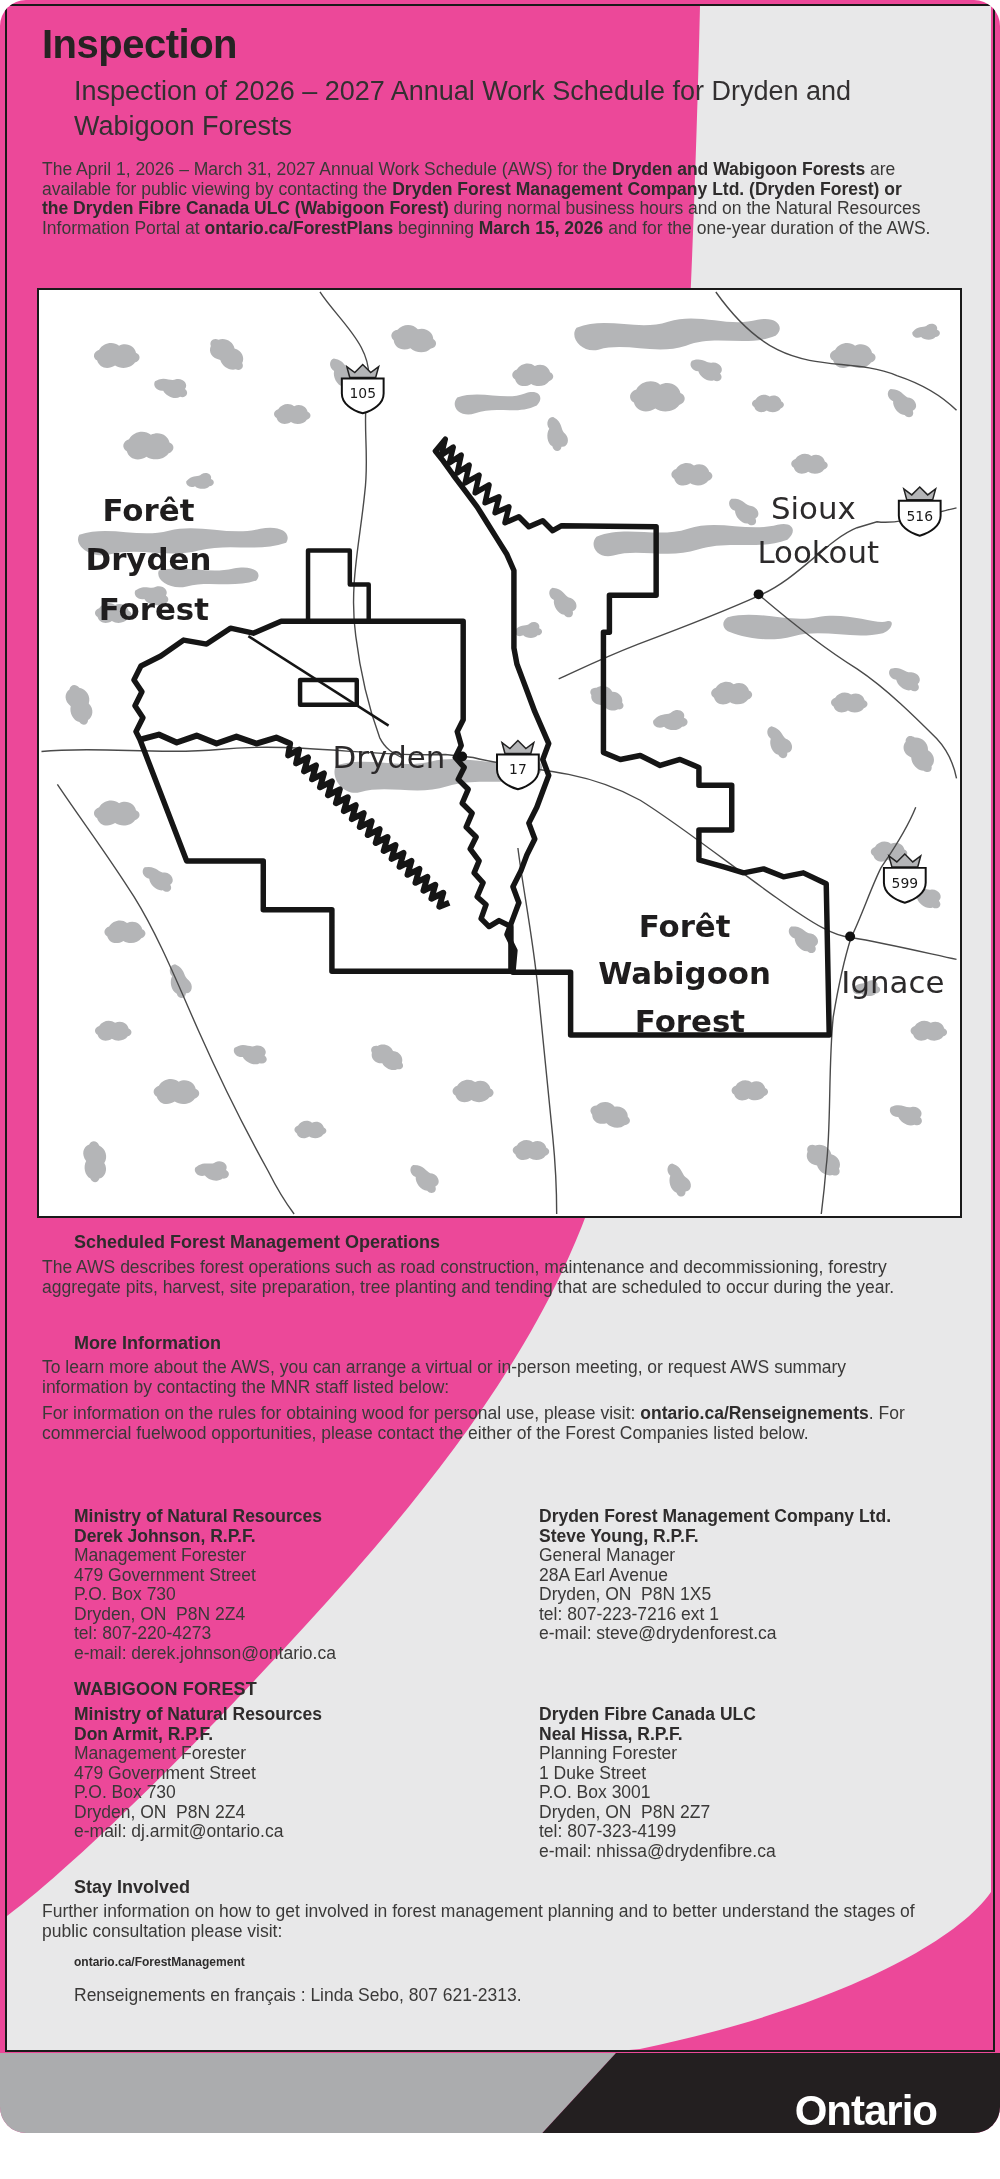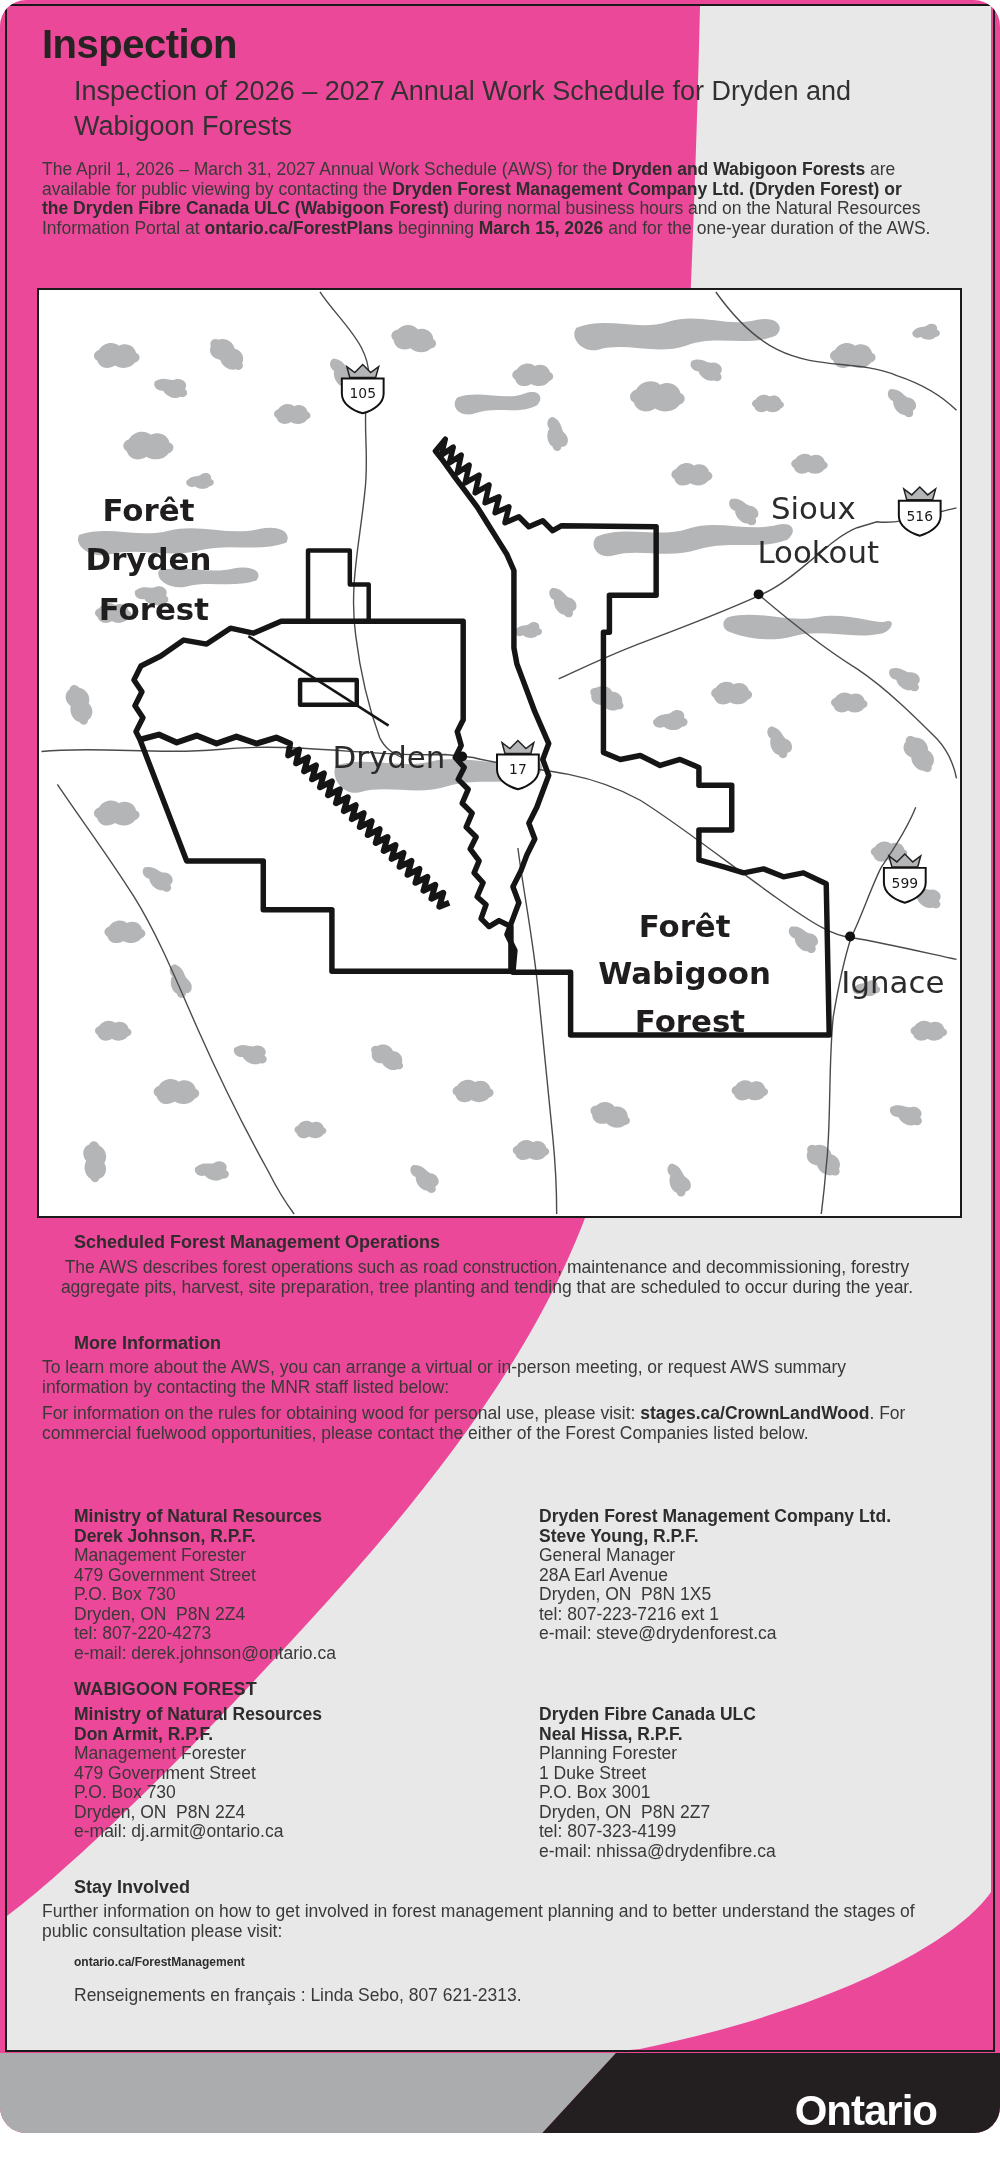--- a/index.html
+++ b/index.html
@@ -183,26 +183,26 @@
         <g transform="translate(870 592)">
           <path d="M-13,-12 L-16,-23 L-8,-17 L0,-25 L8,-17 L16,-23 L13,-12 Z" fill="#b4b5b7" stroke="#222" stroke-width="1.5"></path>
           <path d="M-21,-11 L21,-11 L21,4 C21,14 11,21 0,24 C-11,21 -21,14 -21,4 Z" fill="#fff" stroke="#111" stroke-width="2"></path>
           <text class="shield-num" y="9">599</text>
         </g>
       </g>
     </svg>
   </div>
 
   <div class="abs sec-heading" style="top:1232px;">Scheduled Forest Management Operations</div>
-  <p class="abs para" style="top:1258px;margin:0;text-align:center;">The AWS describes forest operations such as road construction, maintenance and decommissioning, forestry aggregate pits, harvest, site preparation, tree planting and tending that are scheduled to occur during the year.</p>
+  <p class="abs para" style="top:1258px;margin:0;">The AWS describes forest operations such as road construction, maintenance and decommissioning, forestry aggregate pits, harvest, site preparation, tree planting and tending that are scheduled to occur during the year.</p>
 
   <div class="abs sec-heading" style="top:1333px;">More Information</div>
   <p class="abs para" style="top:1358px;margin:0;">To learn more about the AWS, you can arrange a virtual or in-person meeting, or request AWS summary information by contacting the MNR staff listed below:</p>
 
-  <p class="abs para" style="top:1404px;margin:0;"><span>For information on the rules for obtaining wood for personal use, please visit: </span><b>stages.ca/CrownLandWood</b><span>. For commercial fuelwood opportunities, please contact the either of the Forest Companies listed below.</span></p>
+  <p class="abs para" style="top:1404px;margin:0;"><span>For information on the rules for obtaining wood for personal use, please visit: </span><b>ontario.ca/Renseignements</b><span>. For commercial fuelwood opportunities, please contact the either of the Forest Companies listed below.</span></p>
 
   <div class="abs contact-row" style="top:1507px;">
     <div class="contact-col-left">
       <div class="c-bold">
           <div class="cl">Ministry of Natural Resources</div>
           <div class="cl">Derek Johnson, R.P.F.</div>
         </div>
       <div class="c-lines">
           <div class="cl">Management Forester</div>
           <div class="cl">479 Government Street</div>

